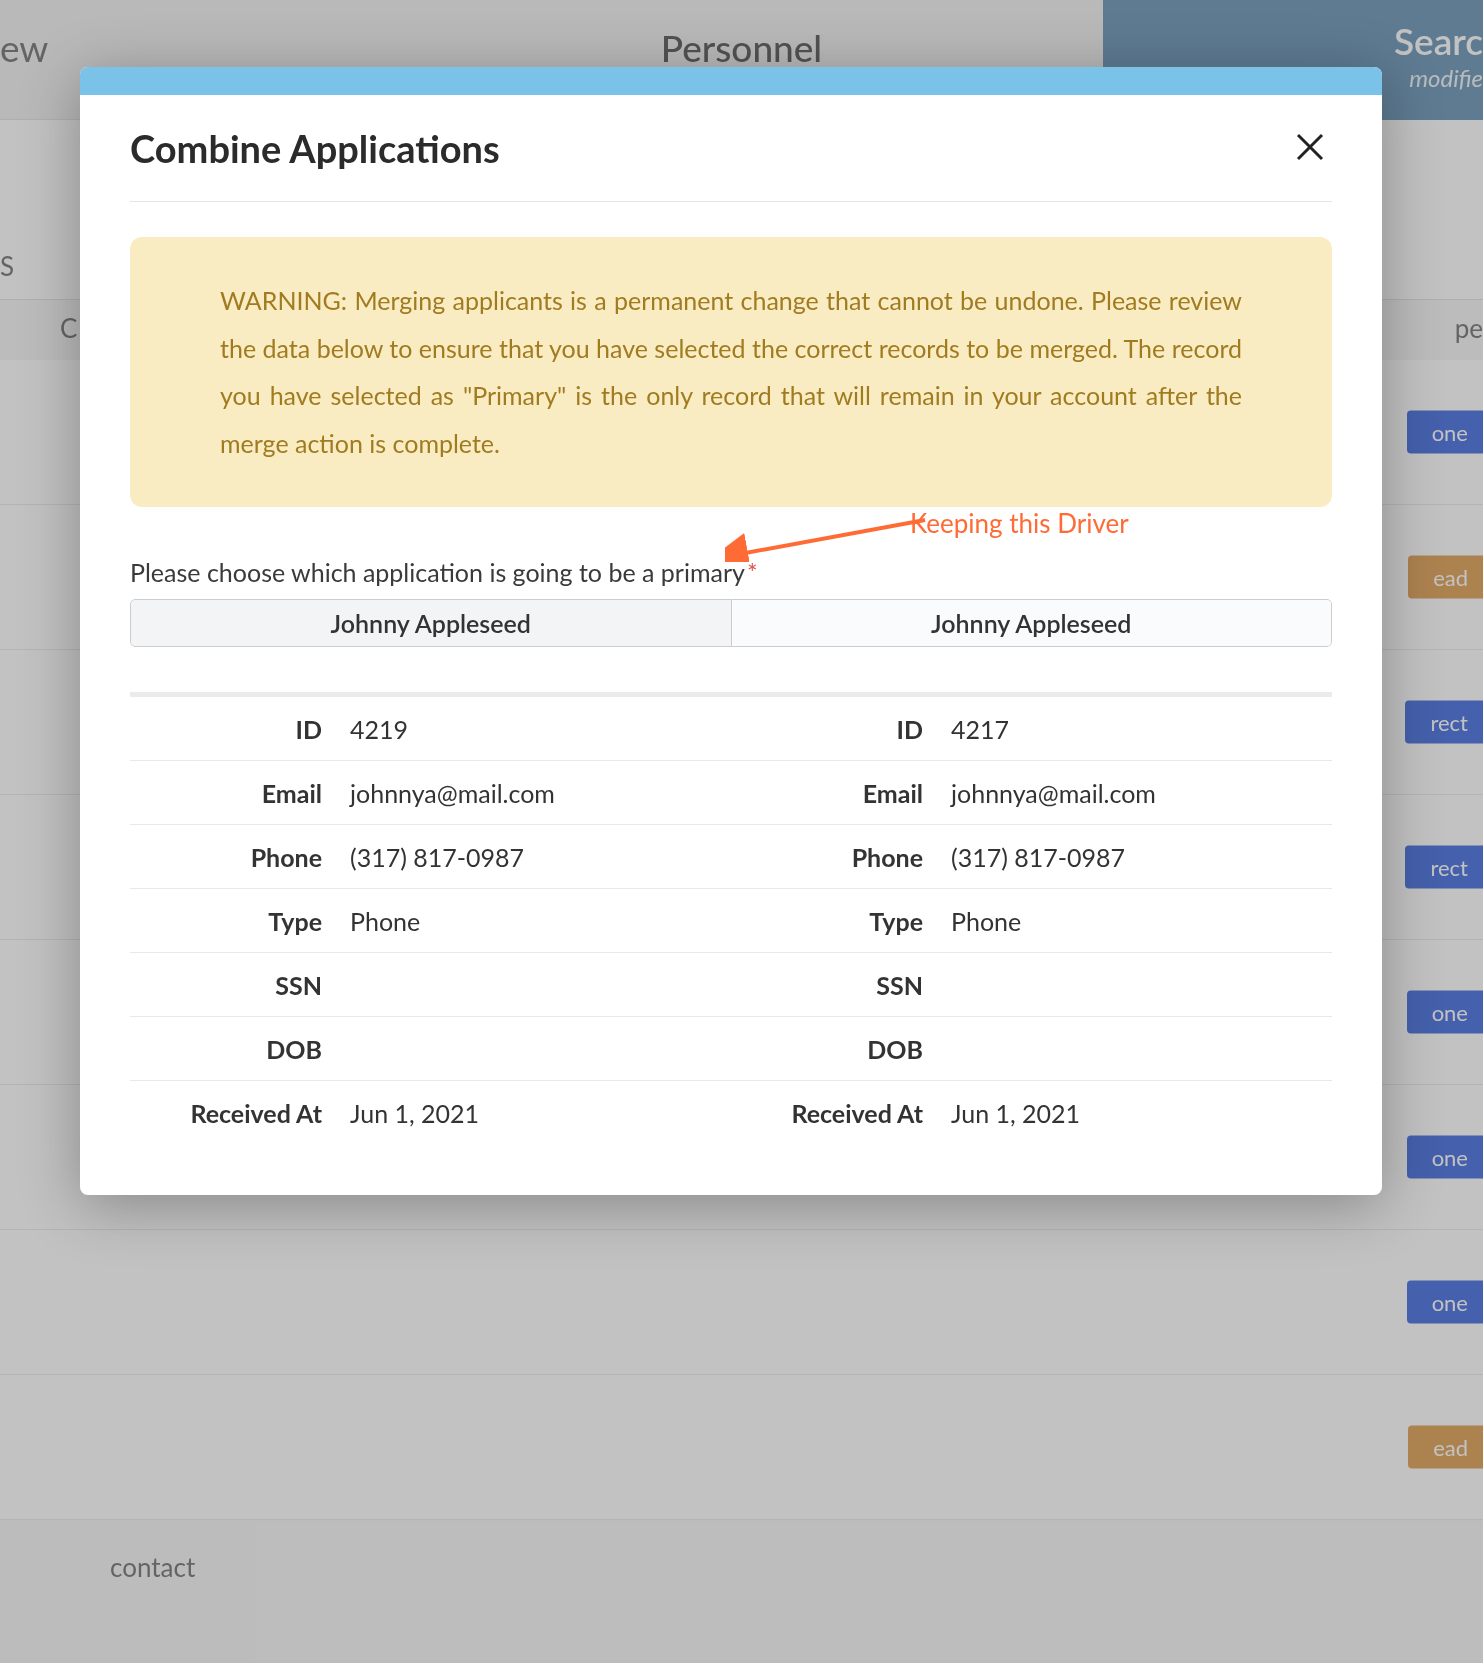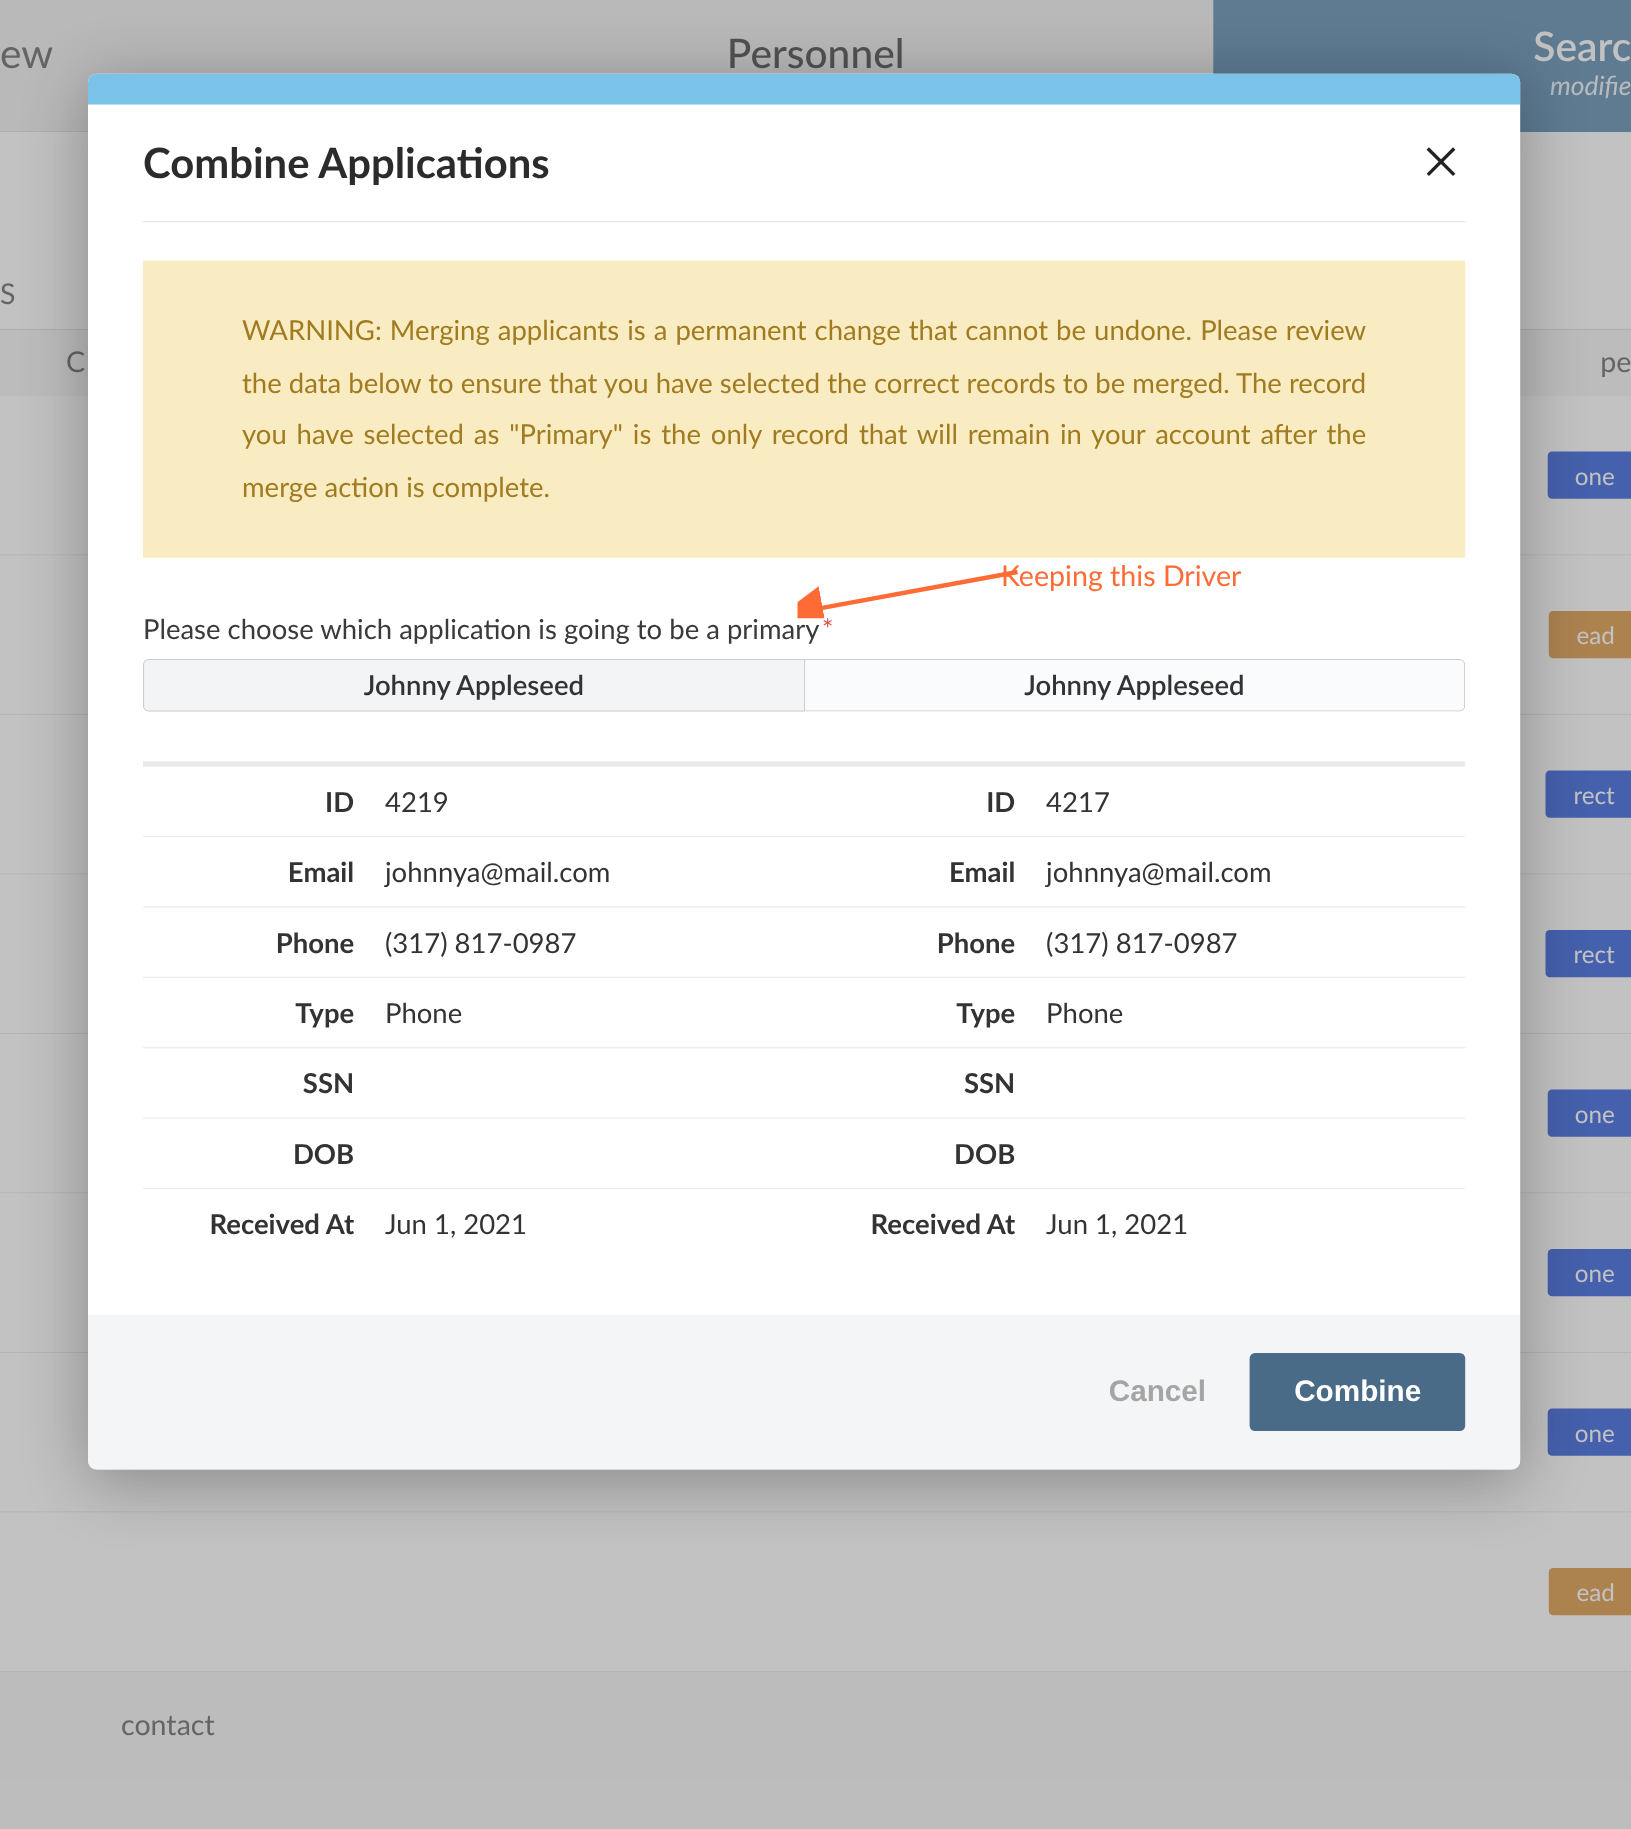--- a/index.html
+++ b/index.html
@@ -127,21 +127,21 @@
     .modal-divider {
       height: 1px;
       background: #e5e5e5;
       margin: 0 50px;
     }
     .modal-body {
       padding: 0 50px 50px 50px;
     }
     .warning-box {
       background: #faecc2;
-      border-radius: 0;
+      border-radius: 12px;
       padding: 40px 90px;
       margin-top: 35px;
       font-size: 25px;
       line-height: 1.9;
       color: #a07b20;
       text-align: justify;
     }
     .annotation {
       position: absolute;
       color: #ff6b35;
@@ -393,17 +393,13 @@
           <div class="data-value"></div>
         </div>
         <div class="data-row">
           <div class="data-label">Received At</div>
           <div class="data-value">Jun 1, 2021</div>
         </div>
       </div>
     </div>
   </div>
 
-  <div class="modal-footer">
-    <button class="cancel-btn">Cancel</button>
-    <button class="combine-btn">Combine</button>
-  </div>
 </div>
 
 </body></html>

